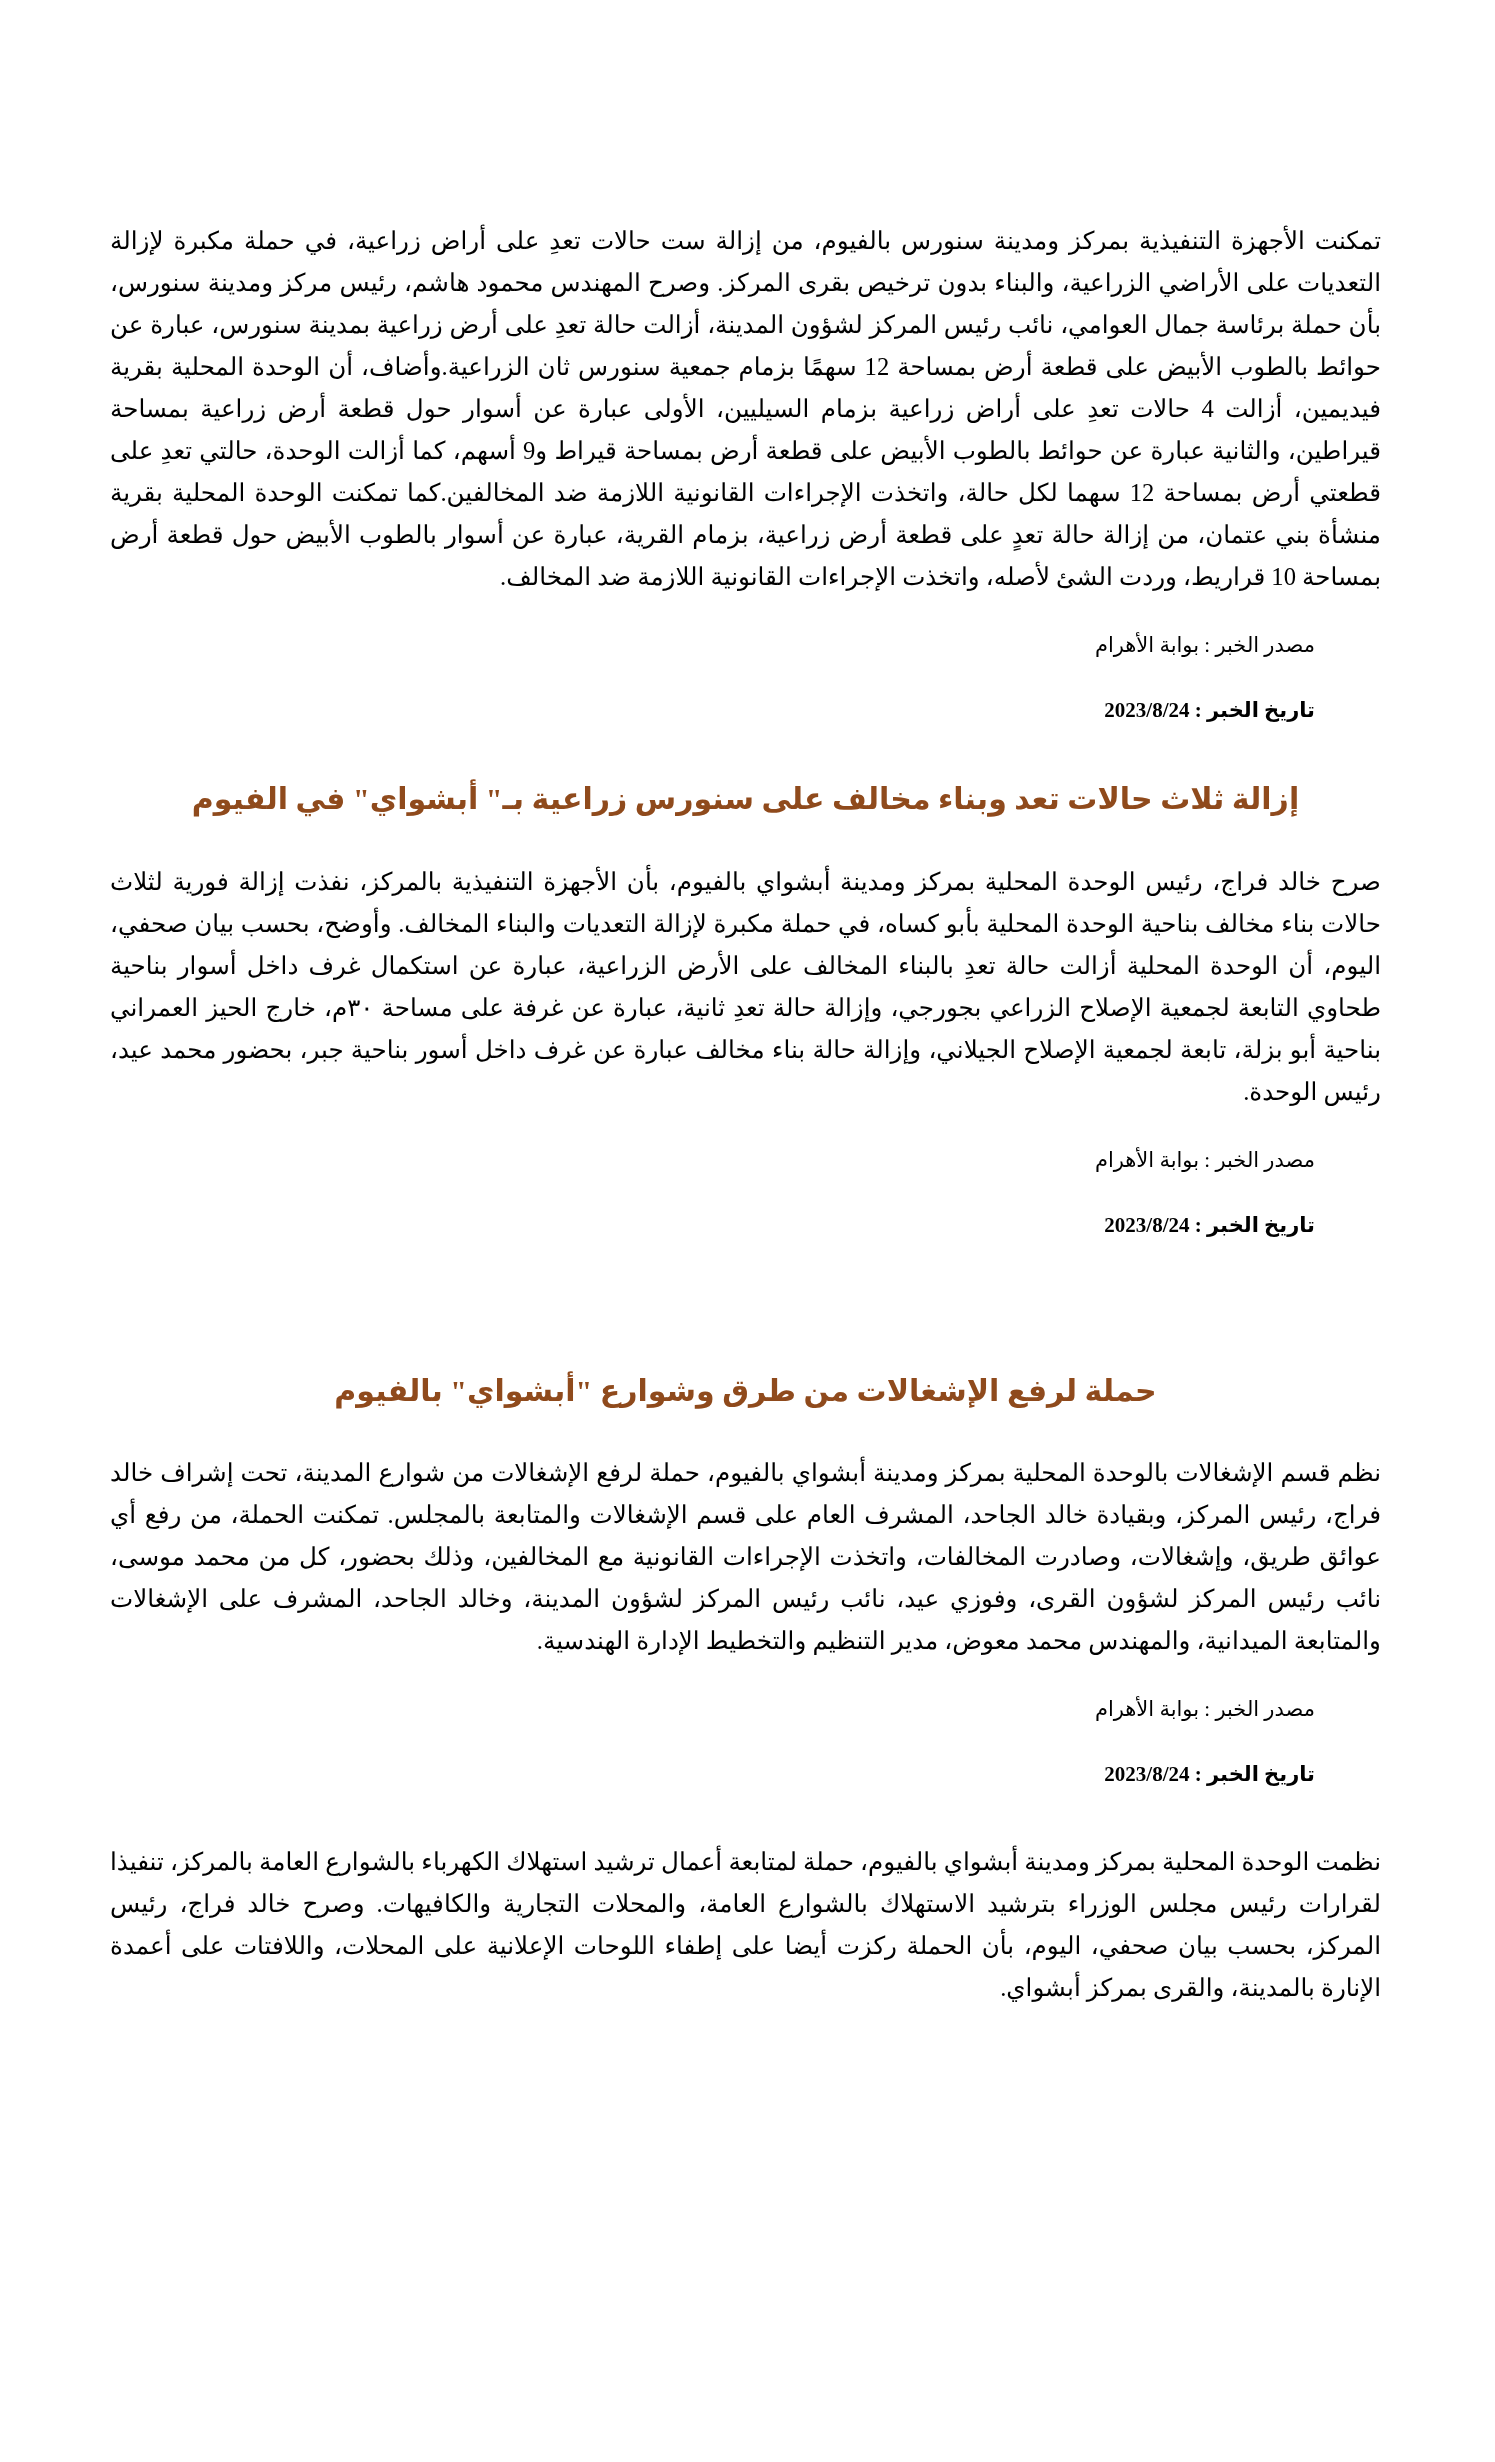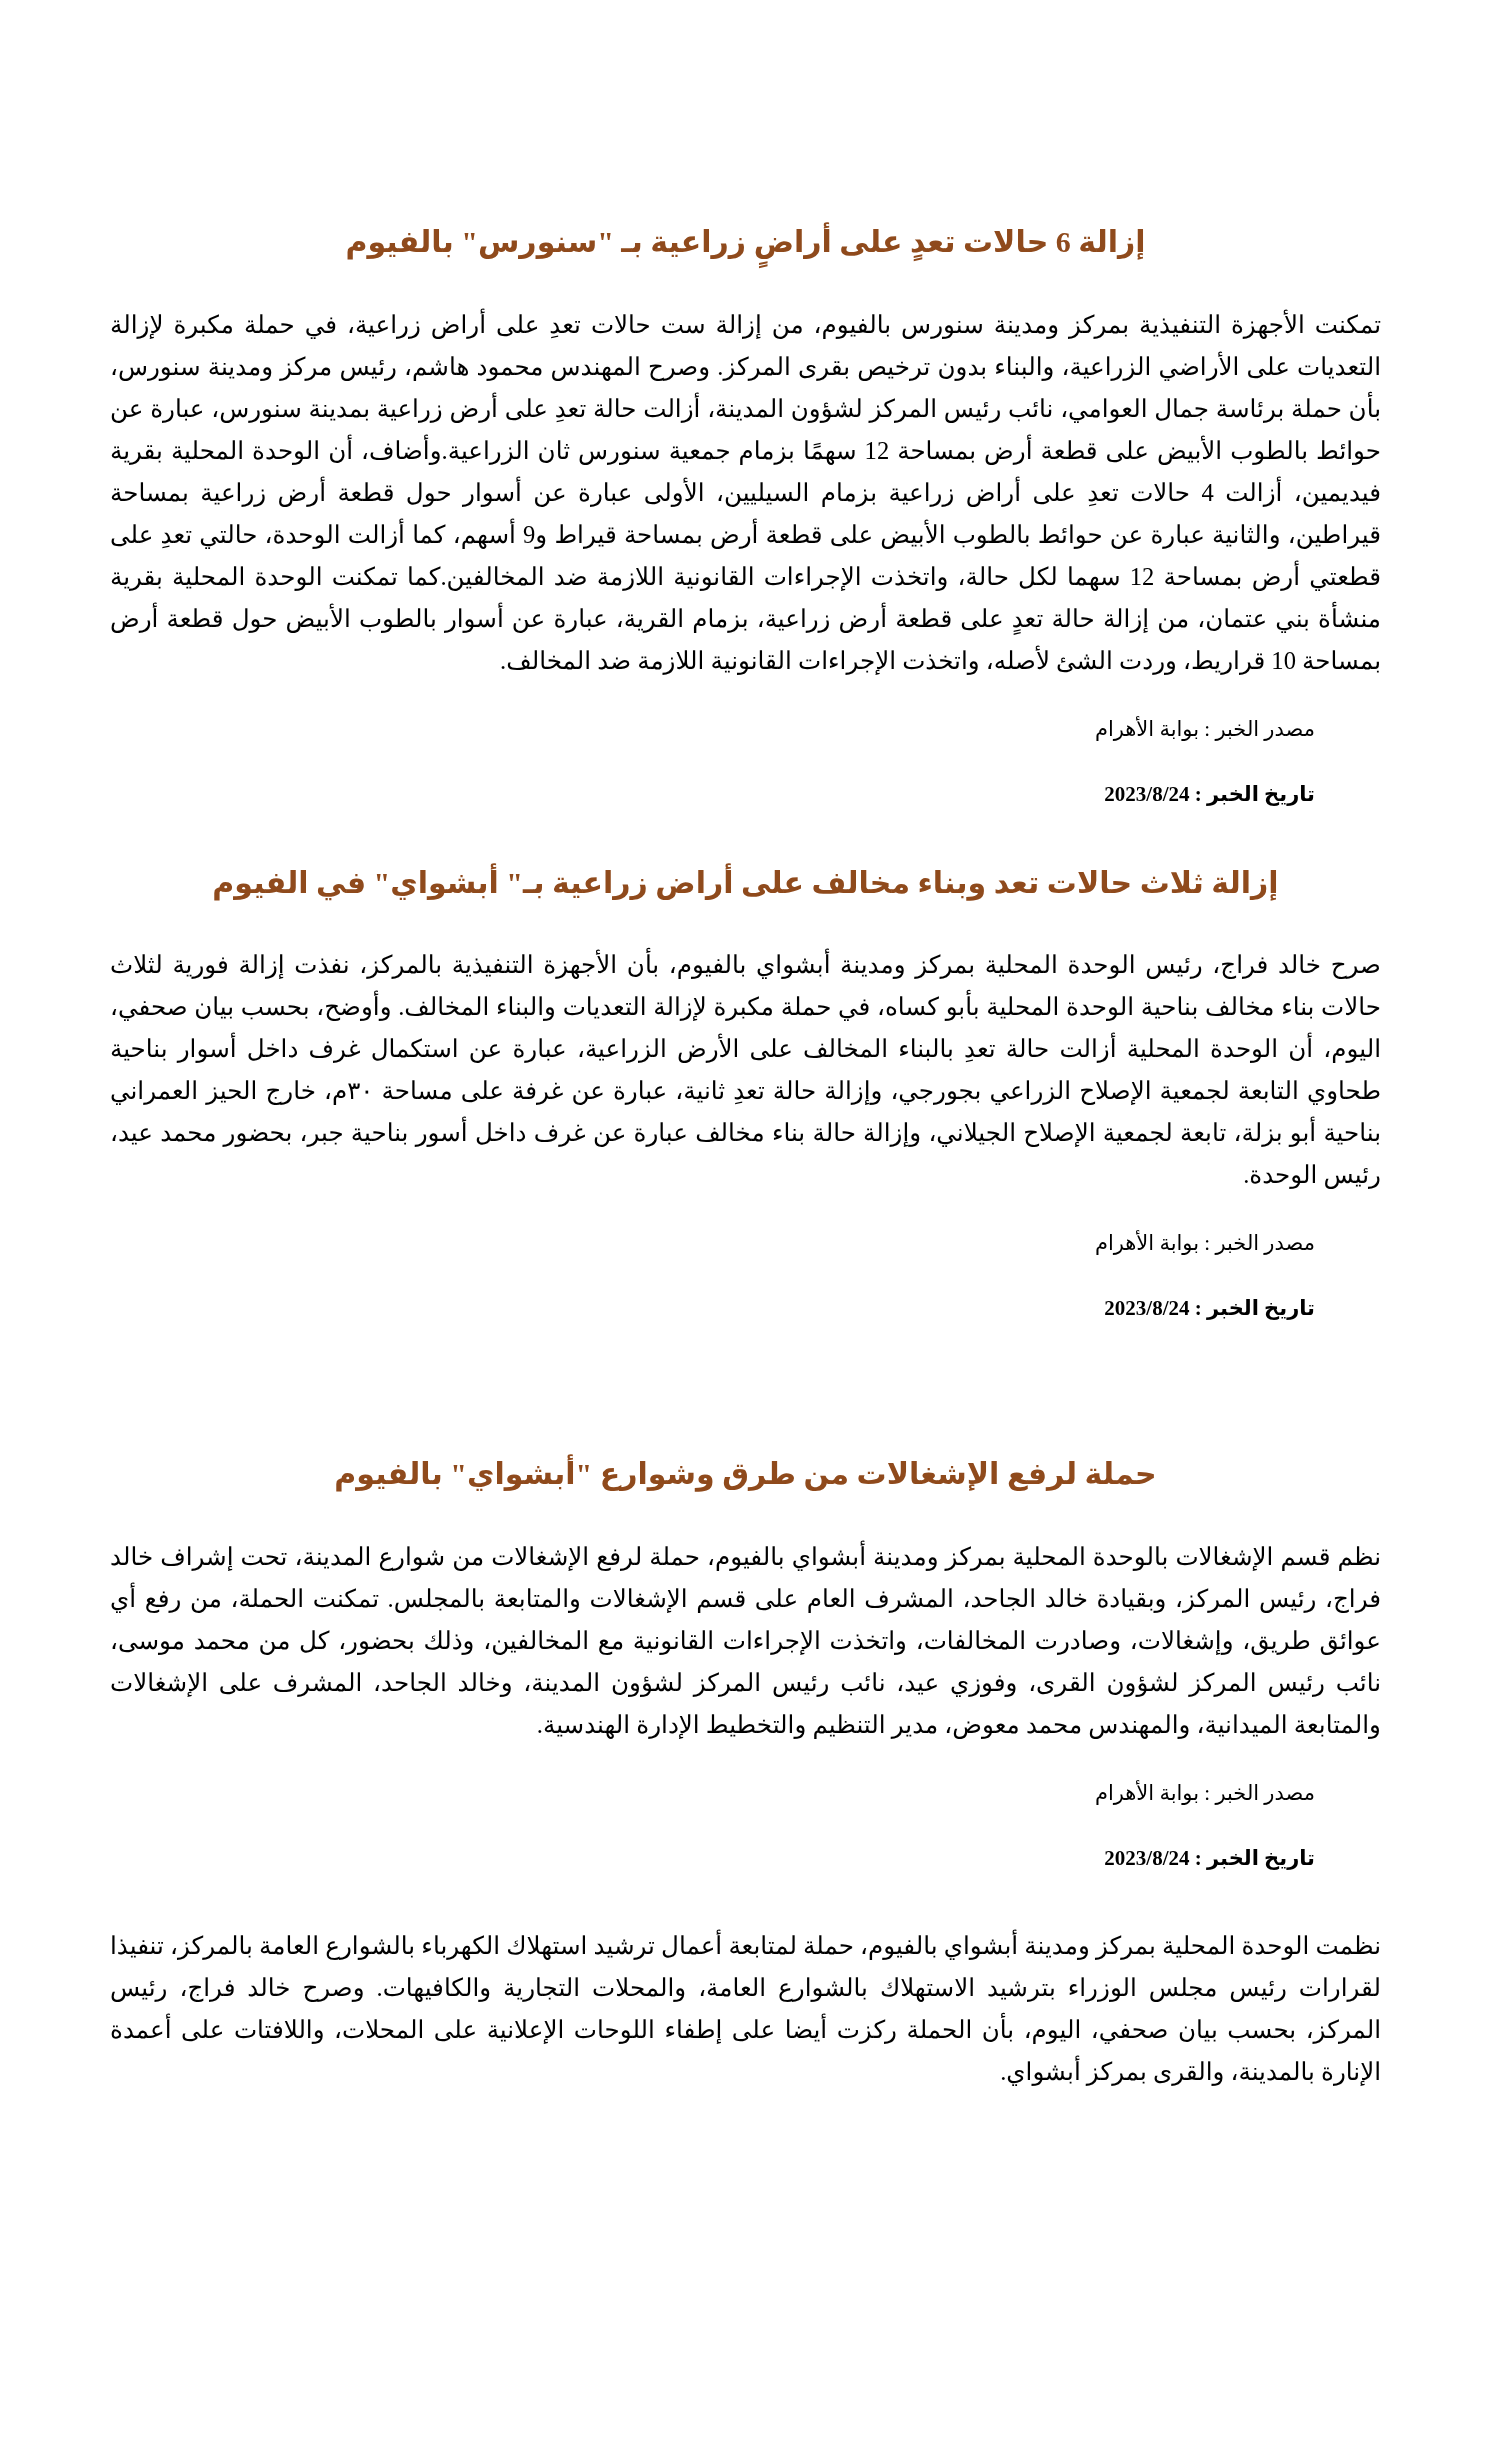--- a/index.html
+++ b/index.html
@@ -48,28 +48,27 @@
     margin: 26px 66px 0 0;
   }
   .meta-line.date { margin-top: 23px; font-weight: bold; }
 </style>
 </head>
 <body>
 
 <div class="page">
 
   <section class="article">
-    <h2 class="article-title">إزالة 6 حالات تعدٍ على أراضٍ زراعية بـ "سنورس" بالفيوم</h2>
     <p class="article-body">تمكنت الأجهزة التنفيذية بمركز ومدينة سنورس بالفيوم، من إزالة ست حالات تعدِ على أراض زراعية، في حملة مكبرة لإزالة التعديات على الأراضي الزراعية، والبناء بدون ترخيص بقرى المركز. وصرح المهندس محمود هاشم، رئيس مركز ومدينة سنورس، بأن حملة برئاسة جمال العوامي، نائب رئيس المركز لشؤون المدينة، أزالت حالة تعدِ على أرض زراعية بمدينة سنورس، عبارة عن حوائط بالطوب الأبيض على قطعة أرض بمساحة 12 سهمًا بزمام جمعية سنورس ثان الزراعية.وأضاف، أن الوحدة المحلية بقرية فيديمين، أزالت 4 حالات تعدِ على أراض زراعية بزمام السيليين،  الأولى عبارة عن أسوار حول قطعة أرض زراعية بمساحة قيراطين، والثانية عبارة عن حوائط بالطوب الأبيض على قطعة أرض بمساحة قيراط و9 أسهم، كما أزالت الوحدة، حالتي تعدِ على قطعتي أرض بمساحة 12 سهما لكل حالة، واتخذت الإجراءات القانونية اللازمة ضد المخالفين.كما تمكنت الوحدة المحلية بقرية منشأة بني عتمان، من إزالة حالة تعدٍ على قطعة أرض زراعية، بزمام القرية، عبارة عن أسوار بالطوب الأبيض حول قطعة أرض بمساحة 10 قراريط، وردت الشئ لأصله،  واتخذت الإجراءات القانونية اللازمة ضد المخالف.</p>
     <p class="meta-line">مصدر الخبر : بوابة الأهرام</p>
     <p class="meta-line date">تاريخ الخبر : 2023/8/24</p>
   </section>
 
   <section class="article">
-    <h2 class="article-title">إزالة ثلاث حالات تعد وبناء مخالف على أراض زراعية بـ" أبشواي" في الفيوم</h2>
+    <h2 class="article-title">إزالة ثلاث حالات تعد وبناء مخالف على سنورس زراعية بـ" أبشواي" في الفيوم</h2>
     <p class="article-body">صرح خالد فراج، رئيس الوحدة المحلية بمركز ومدينة أبشواي بالفيوم، بأن الأجهزة التنفيذية بالمركز، نفذت إزالة فورية لثلاث حالات بناء مخالف بناحية الوحدة المحلية بأبو كساه، في حملة مكبرة لإزالة التعديات والبناء المخالف. وأوضح، بحسب بيان صحفي، اليوم، أن الوحدة المحلية أزالت حالة تعدِ بالبناء المخالف على الأرض الزراعية، عبارة عن استكمال غرف داخل أسوار بناحية طحاوي التابعة لجمعية الإصلاح الزراعي بجورجي، وإزالة حالة تعدِ ثانية، عبارة عن غرفة على مساحة ٣٠م، خارج الحيز العمراني بناحية أبو بزلة، تابعة لجمعية الإصلاح الجيلاني، وإزالة حالة بناء مخالف عبارة عن غرف داخل أسور بناحية جبر، بحضور محمد عيد، رئيس الوحدة.</p>
     <p class="meta-line">مصدر الخبر : بوابة الأهرام</p>
     <p class="meta-line date">تاريخ الخبر : 2023/8/24</p>
   </section>
 
   <section class="article extra-gap">
     <h2 class="article-title">حملة لرفع الإشغالات من طرق وشوارع "أبشواي"  بالفيوم</h2>
     <p class="article-body">نظم قسم الإشغالات بالوحدة المحلية بمركز ومدينة أبشواي بالفيوم، حملة لرفع الإشغالات من شوارع المدينة، تحت إشراف خالد فراج، رئيس المركز، وبقيادة خالد الجاحد، المشرف العام على قسم الإشغالات والمتابعة بالمجلس. تمكنت الحملة، من رفع أي عوائق طريق، وإشغالات، وصادرت المخالفات، واتخذت الإجراءات القانونية مع المخالفين، وذلك بحضور، كل من محمد موسى، نائب رئيس المركز لشؤون القرى، وفوزي عيد، نائب رئيس المركز لشؤون المدينة، وخالد الجاحد، المشرف على الإشغالات والمتابعة الميدانية، والمهندس محمد معوض، مدير التنظيم والتخطيط الإدارة الهندسية.</p>
     <p class="meta-line">مصدر الخبر : بوابة الأهرام</p>
     <p class="meta-line date">تاريخ الخبر : 2023/8/24</p>

